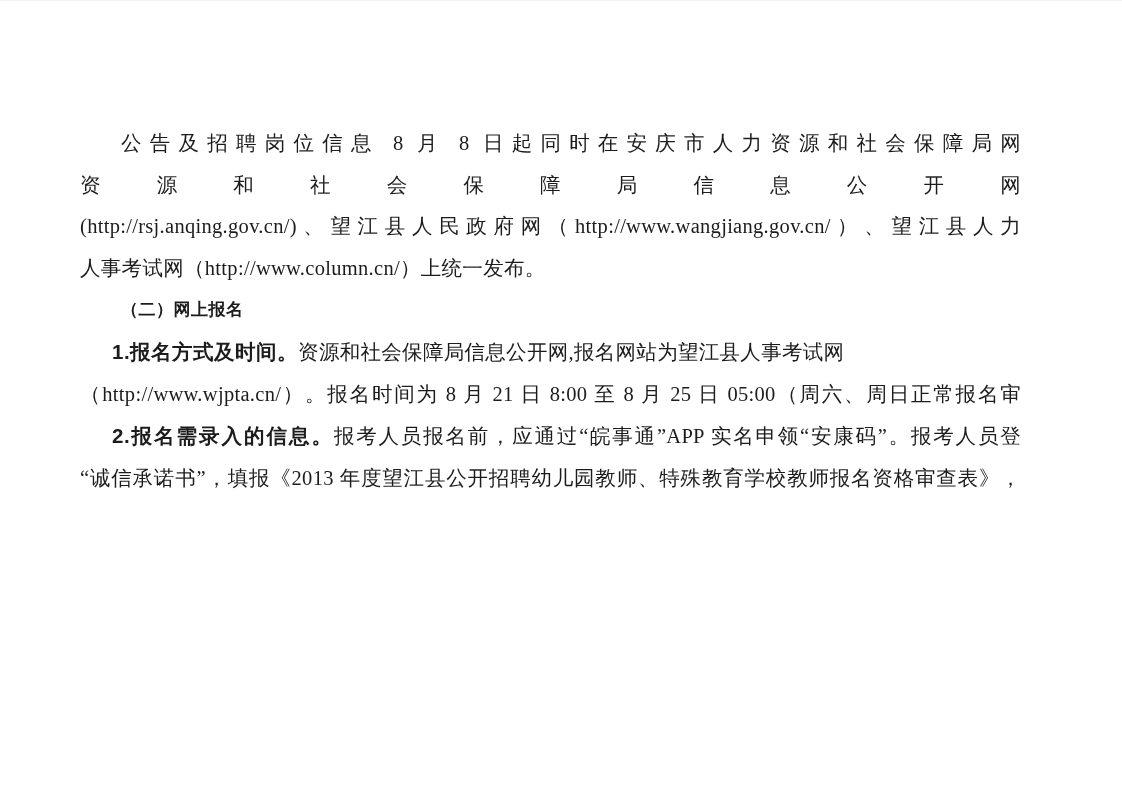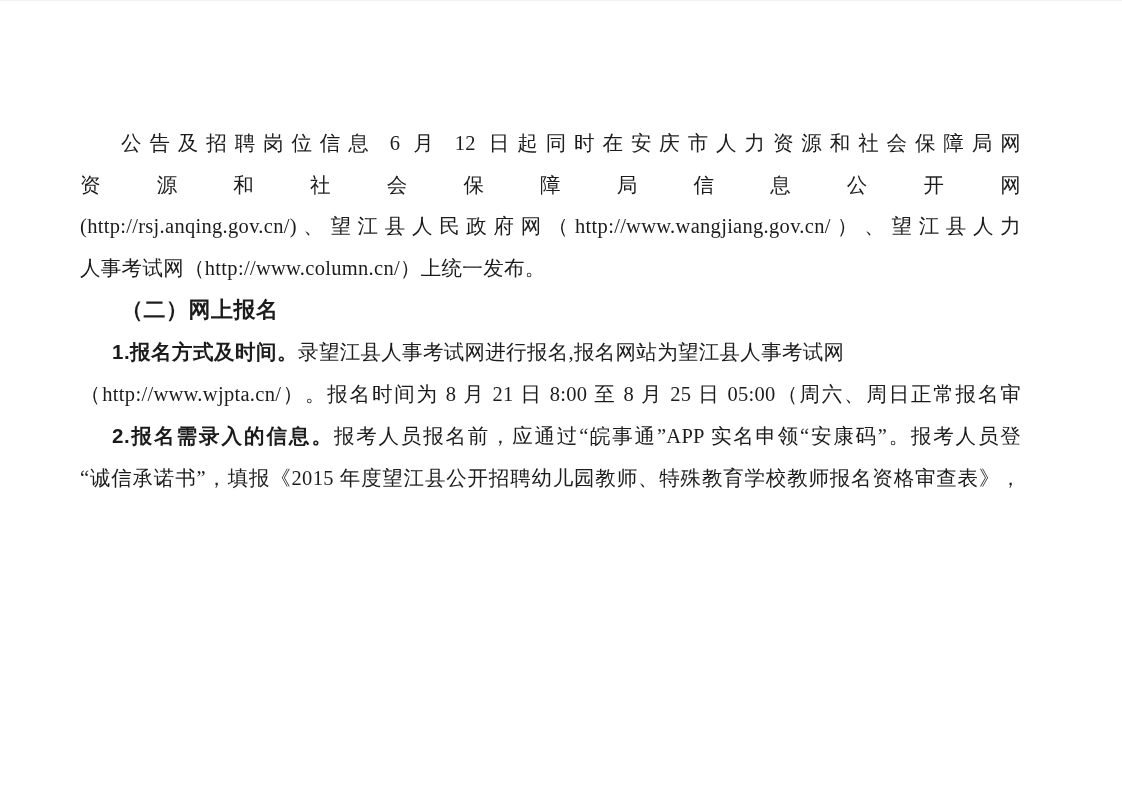--- a/index.html
+++ b/index.html
@@ -39,36 +39,36 @@
   
   .indent { text-indent: 41px; }
   .num-indent { text-indent: 32px; }
   
   .hei {
     font-weight: bold;
     font-family: "Liberation Sans", "DejaVu Sans", sans-serif;
     letter-spacing: 0.5px;
   }
   .heading-line {
-    font-size: 22px;
+    font-size: 17px;
   }
 </style>
 </head>
 <body>
 
 <div class="page">
   <div class="doc-body">
 
-    <div class="line just indent">公告及招聘岗位信息 6 月 12 日起同时在安庆市人力资源和社会保障局网</div>
+    <div class="line just indent">公告及招聘岗位信息 8 月 8 日起同时在安庆市人力资源和社会保障局网</div>
     <div class="line just">资源和社会保障局信息公开网</div>
     <div class="line just">(http://rsj.anqing.gov.cn/)、望江县人民政府网（http://www.wangjiang.gov.cn/）、望江县人力</div>
     <div class="line">人事考试网（http://www.column.cn/）上统一发布。</div>
 
     <div class="line indent hei heading-line">（二）网上报名</div>
 
-    <div class="line num-indent"><span class="hei">1.报名方式及时间。</span><span>录望江县人事考试网进行报名,报名网站为望江县人事考试网</span></div>
+    <div class="line num-indent"><span class="hei">1.报名方式及时间。</span><span>资源和社会保障局信息公开网,报名网站为望江县人事考试网</span></div>
     <div class="line just">（http://www.wjpta.cn/）。报名时间为 8 月 21 日 8:00 至 8 月 25 日 05:00（周六、周日正常报名审</div>
 
     <div class="line num-indent just"><span class="hei">2.报名需录入的信息。</span><span>报考人员报名前，应通过“皖事通”APP 实名申领“安康码”。报考人员登</span></div>
-    <div class="line just">“诚信承诺书”，填报《2015 年度望江县公开招聘幼儿园教师、特殊教育学校教师报名资格审查表》，</div>
+    <div class="line just">“诚信承诺书”，填报《2013 年度望江县公开招聘幼儿园教师、特殊教育学校教师报名资格审查表》，</div>
 
   </div>
 </div>
 
 </body></html>

